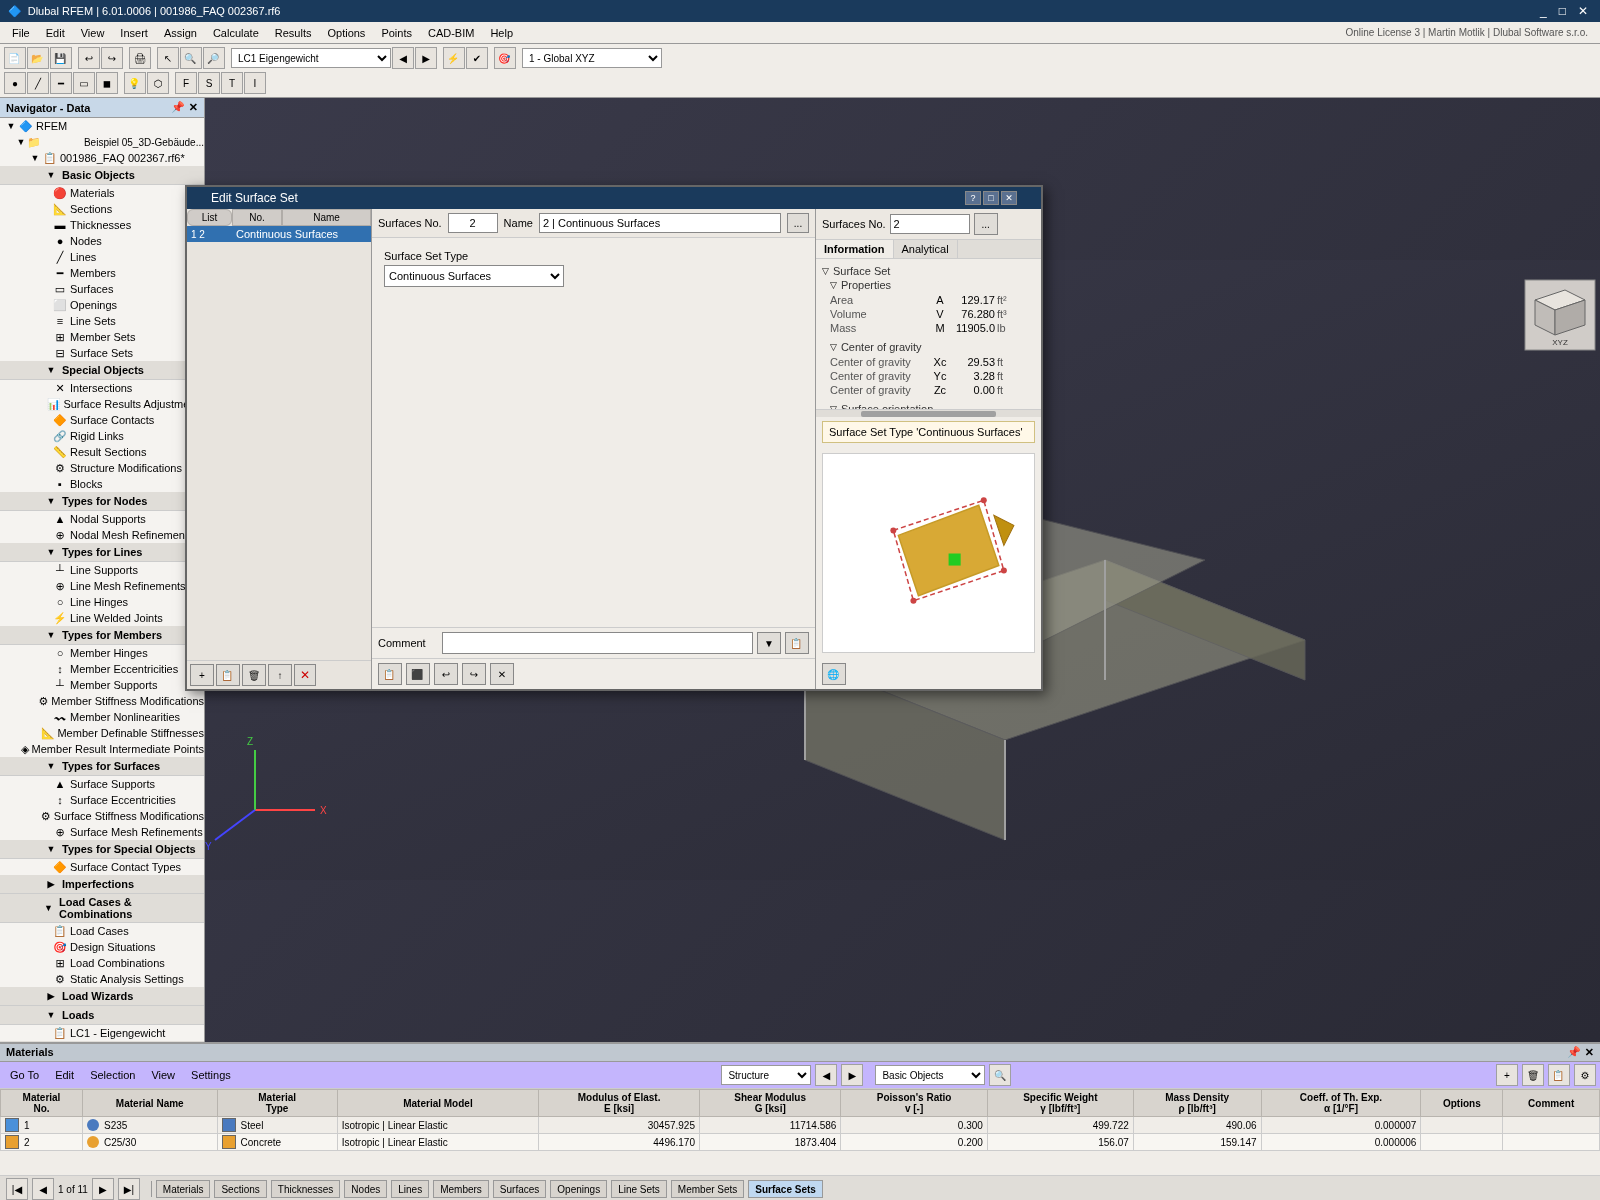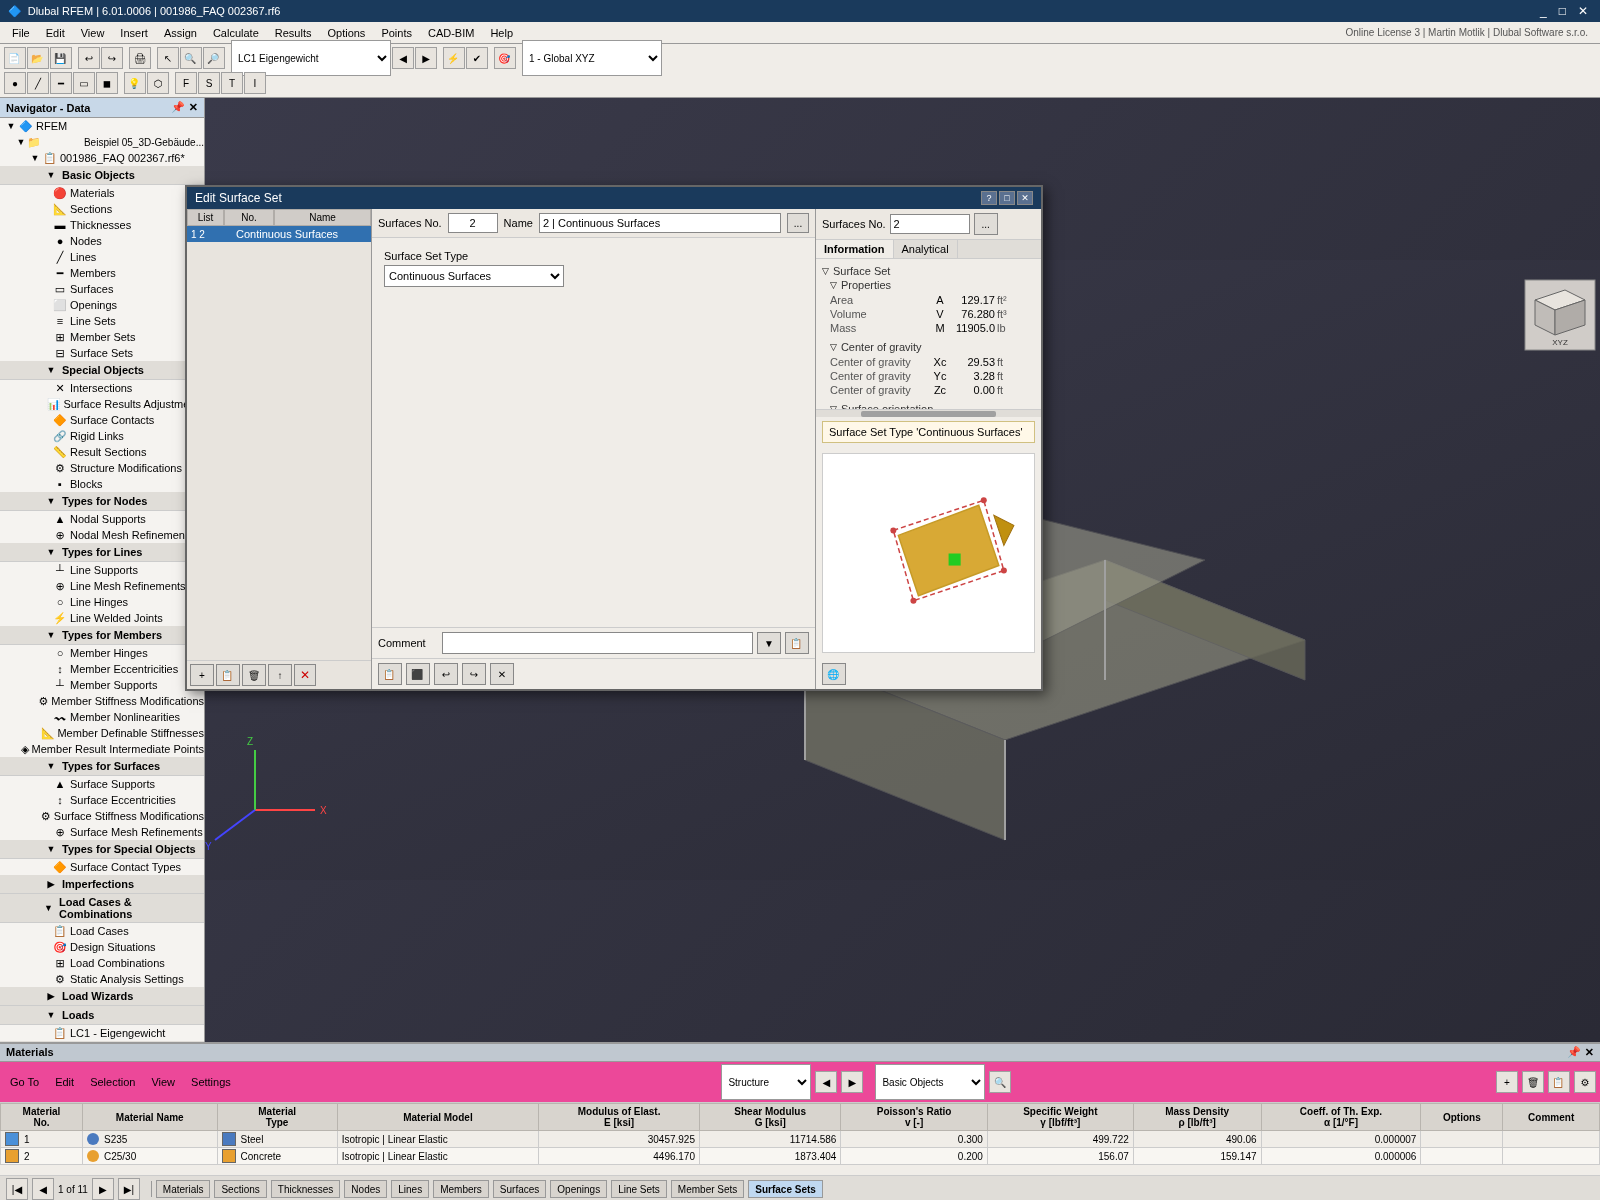--- a/index.html
+++ b/index.html
@@ -13,21 +13,21 @@
 
     
     #menu-bar { background: #f0ede8; height: 22px; display: flex; align-items: center; padding: 0 4px; border-bottom: 1px solid #999; }
     .menu-item { padding: 2px 8px; cursor: pointer; font-size: 11px; }
 
     
     #toolbar-area { background: #f0ede8; border-bottom: 1px solid #999; padding: 2px 4px; display: flex; flex-direction: column; gap: 1px; }
     .toolbar-row { display: flex; align-items: center; gap: 1px; height: 24px; }
     .tb-btn { width: 22px; height: 22px; background: #e8e4de; border: 1px solid #a0a0a0; cursor: pointer; display: flex; align-items: center; justify-content: center; font-size: 10px; }
     .tb-sep { width: 4px; height: 22px; }
-    .tb-combo { height: 36px; font-size: 10px; border: 1px solid #999; background: white; padding: 0 2px; }
+    .tb-combo { height: 20px; font-size: 10px; border: 1px solid #999; background: white; padding: 0 2px; }
 
     
     #main-layout { display: flex; height: calc(1200px - 22px - 22px - 52px - 160px); }
 
     
     #navigator { width: 205px; background: #f5f3f0; border-right: 1px solid #999; display: flex; flex-direction: column; overflow: hidden; }
     #nav-header { background: #c8d8e8; padding: 3px 6px; font-weight: bold; font-size: 11px; display: flex; justify-content: space-between; align-items: center; border-bottom: 1px solid #999; }
     #nav-tree { flex: 1; overflow-y: auto; overflow-x: hidden; font-size: 11px; }
     .tree-item { display: flex; align-items: center; padding: 1px 0; cursor: pointer; white-space: nowrap; }
     .tree-indent { display: inline-block; }
@@ -35,32 +35,32 @@
     .tree-icon { width: 16px; height: 14px; display: inline-flex; align-items: center; justify-content: center; margin-right: 2px; }
     .tree-label { font-size: 11px; }
 
     
     #viewport { flex: 1; background: #2a2a2a; position: relative; overflow: hidden; }
     #viewport-bg { width: 100%; height: 100%; background: linear-gradient(135deg, #3a3a4a 0%, #2a2a35 100%); }
 
     
     #bottom-panel { height: 160px; background: #f0ede8; border-top: 2px solid #999; display: flex; flex-direction: column; }
     #bottom-panel-header { background: #c0c8d0; padding: 2px 6px; font-weight: bold; font-size: 11px; display: flex; justify-content: space-between; border-bottom: 1px solid #999; }
-    #materials-toolbar { display: flex; align-items: center; gap: 4px; padding: 2px 4px; background: #ec4899; border-bottom: 1px solid #ccc; }
+    #materials-toolbar { display: flex; align-items: center; gap: 4px; padding: 2px 4px; background: #c4b5fd; border-bottom: 1px solid #ccc; }
     #materials-table { flex: 1; overflow-y: auto; font-size: 10px; }
     #materials-table table { width: 100%; border-collapse: collapse; }
     #materials-table th { background: #d8d4ce; border: 1px solid #b8b4ae; padding: 2px 4px; text-align: center; font-size: 10px; position: sticky; top: 0; }
     #materials-table td { border: 1px solid #ccc; padding: 1px 4px; }
     #materials-table tr:nth-child(even) { background: #f8f6f2; }
     #mat-footer { display: flex; align-items: center; gap: 4px; padding: 2px 6px; background: #e0ddd8; border-top: 1px solid #ccc; font-size: 10px; }
 
     
     #dialog-overlay { position: fixed; top: 0; left: 0; width: 100%; height: 100%; z-index: 100; pointer-events: none; }
     #edit-surface-dialog { position: absolute; top: 185px; left: 185px; width: 858px; background: #f0ede8; border: 2px solid #666; box-shadow: 4px 4px 12px rgba(0,0,0,0.5); pointer-events: all; }
-    #dialog-titlebar { background: #1a3a5c; color: white; padding: 4px 8px; display: flex; justify-content: space-between; align-items: center; font-size: 12px; }
+    #dialog-titlebar { background: #1a3a5c; color: white; padding: 4px 24px; display: flex; justify-content: space-between; align-items: center; font-size: 12px; }
     #dialog-titlebar-btns { display: flex; gap: 2px; }
     #dialog-titlebar-btns span { width: 16px; height: 14px; background: #5a7090; border: 1px solid #888; cursor: pointer; display: flex; align-items: center; justify-content: center; font-size: 9px; color: white; }
     #dialog-content { display: flex; height: 480px; }
 
     
     #dlg-list-panel { width: 185px; background: #e8e4de; border-right: 1px solid #999; display: flex; flex-direction: column; }
     #dlg-list-header { display: flex; gap: 0; }
     #dlg-list-header .col-hdr { background: #d0ccc8; border: 1px solid #b0aca8; padding: 2px 4px; font-size: 10px; text-align: center; }
     #dlg-list-body { flex: 1; overflow-y: auto; }
     .dlg-list-row { display: flex; align-items: center; padding: 2px 4px; font-size: 11px; cursor: pointer; }
@@ -702,21 +702,21 @@
         <span>?</span>
         <span>□</span>
         <span>✕</span>
       </div>
     </div>
 
     <div id="dialog-content">
 
       <div id="dlg-list-panel">
         <div id="dlg-list-header">
-          <div class="col-hdr" style="width:37px;">List</div>
+          <div class="col-hdr" style="width:45px;border-radius:6px;">List</div>
           <div class="col-hdr" style="width:50px;">No.</div>
           <div class="col-hdr" style="flex:1;">Name</div>
         </div>
         <div id="dlg-list-body">
           <div class="dlg-list-row selected">
             <span style="width:45px;font-size:10px;">1 2</span>
             <span style="flex:1;">Continuous Surfaces</span>
           </div>
         </div>
         <div id="dlg-list-footer">

